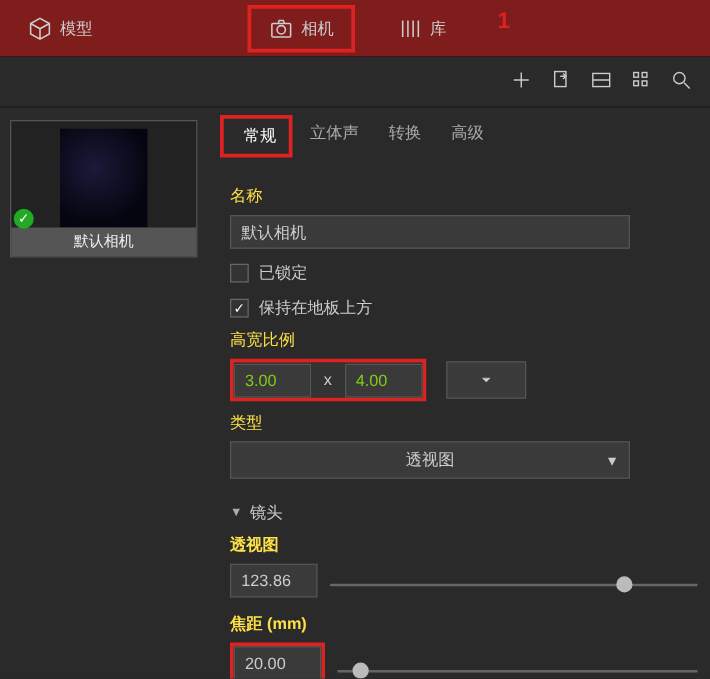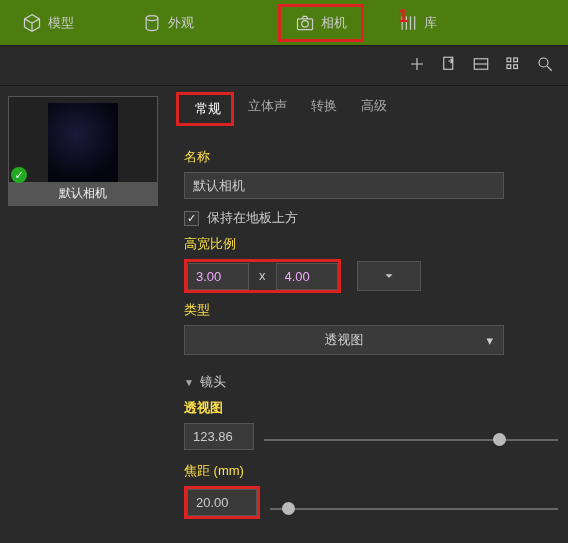--- a/index.html
+++ b/index.html
@@ -11,21 +11,21 @@
     width: 568px;
     height: 543px;
     overflow: hidden;
   }
   .topbar {
     display: flex;
     align-items: center;
     height: 46px;
     border-bottom: 1px solid #1a1a1a;
     padding: 0 8px;
-    background: #4d7c0f;
+    background: #7f1d1d;
   }
   .topbar .tab {
     display: flex;
     align-items: center;
     gap: 6px;
     padding: 6px 14px;
     cursor: pointer;
     color: #ccc;
   }
   .topbar .tab svg { width: 20px; height: 20px; fill: none; stroke: #ccc; stroke-width: 1.5; }
@@ -163,21 +163,21 @@
   }
   .ratio-box {
     display: flex;
     align-items: center;
     border: 3px solid #d22;
     padding: 0;
   }
   .ratio-input {
     background: #3a3a3a;
     border: 1px solid #555;
-    color: #f0abfc;
+    color: #84cc16;
     padding: 5px 8px;
     width: 62px;
     font-size: 13px;
   }
   .ratio-x {
     padding: 0 10px;
     background: #333;
     color: #ccc;
     line-height: 28px;
   }
@@ -281,27 +281,20 @@
 <div class="annot-1">1</div>
 
 <div class="topbar">
   <div class="tab">
     <svg viewBox="0 0 24 24">
         <path d="M12 2 L21 7 L21 17 L12 22 L3 17 L3 7 Z M3 7 L12 12 L21 7 M12 12 L12 22"></path>
       </svg>
     <span>模型</span>
   </div>
   <div class="spacer-tab"></div>
-  <div class="tab">
-    <svg viewBox="0 0 24 24">
-        <ellipse cx="12" cy="6" rx="7" ry="3"></ellipse>
-        <path d="M5 6 L5 18 A7 3 0 0 0 19 18 L19 6"></path>
-      </svg>
-    <span>外观</span>
-  </div>
   <div class="spacer-tab"></div>
   <div style="flex:0 0 30px"></div>
   <div class="tab tab-camera">
     <svg viewBox="0 0 24 24">
         <rect x="3" y="7" width="18" height="13" rx="1"></rect>
         <circle cx="12" cy="13" r="4"></circle>
         <path d="M9 7 L10 4 L14 4 L15 7"></path>
       </svg>
     <span>相机</span>
   </div>
@@ -353,20 +346,24 @@
       <div class="stab">立体声</div>
       <div class="stab">转换</div>
       <div class="stab">高级</div>
     </div>
 
     <div class="panel">
       <div class="section-label">名称</div>
       <input class="input-text" value="默认相机" style="">
 
       <div class="check-row">
+        <span class="chk"></span>
+        <span>已锁定</span>
+      </div>
+      <div class="check-row">
         <span class="chk checked"></span>
         <span>保持在地板上方</span>
       </div>
 
       <div class="section-label">高宽比例</div>
       <div class="ratio-row">
         <div class="annot-2">2</div>
         <div class="ratio-box">
           <input class="ratio-input" value="3.00" style="">
           <span class="ratio-x">x</span>
@@ -394,21 +391,21 @@
       <div class="slider-row">
         <input class="slider-input" value="123.86" style="">
         <div class="slider">
           <div class="slider-track"></div>
           <div class="slider-knob" style="left:78%"></div>
         </div>
       </div>
 
       <div class="focal-block">
         <div class="annot-3">3</div>
-        <div class="section-label" style="font-weight:normal">焦距 (mm)</div>
+        <div class="section-label" style="font-weight:bold">焦距 (mm)</div>
         <div class="slider-row">
           <span class="focal-box">
             <input class="slider-input" value="20.00" style="">
           </span>
           <div class="slider">
             <div class="slider-track"></div>
             <div class="slider-knob" style="left:4%"></div>
           </div>
         </div>
       </div>

